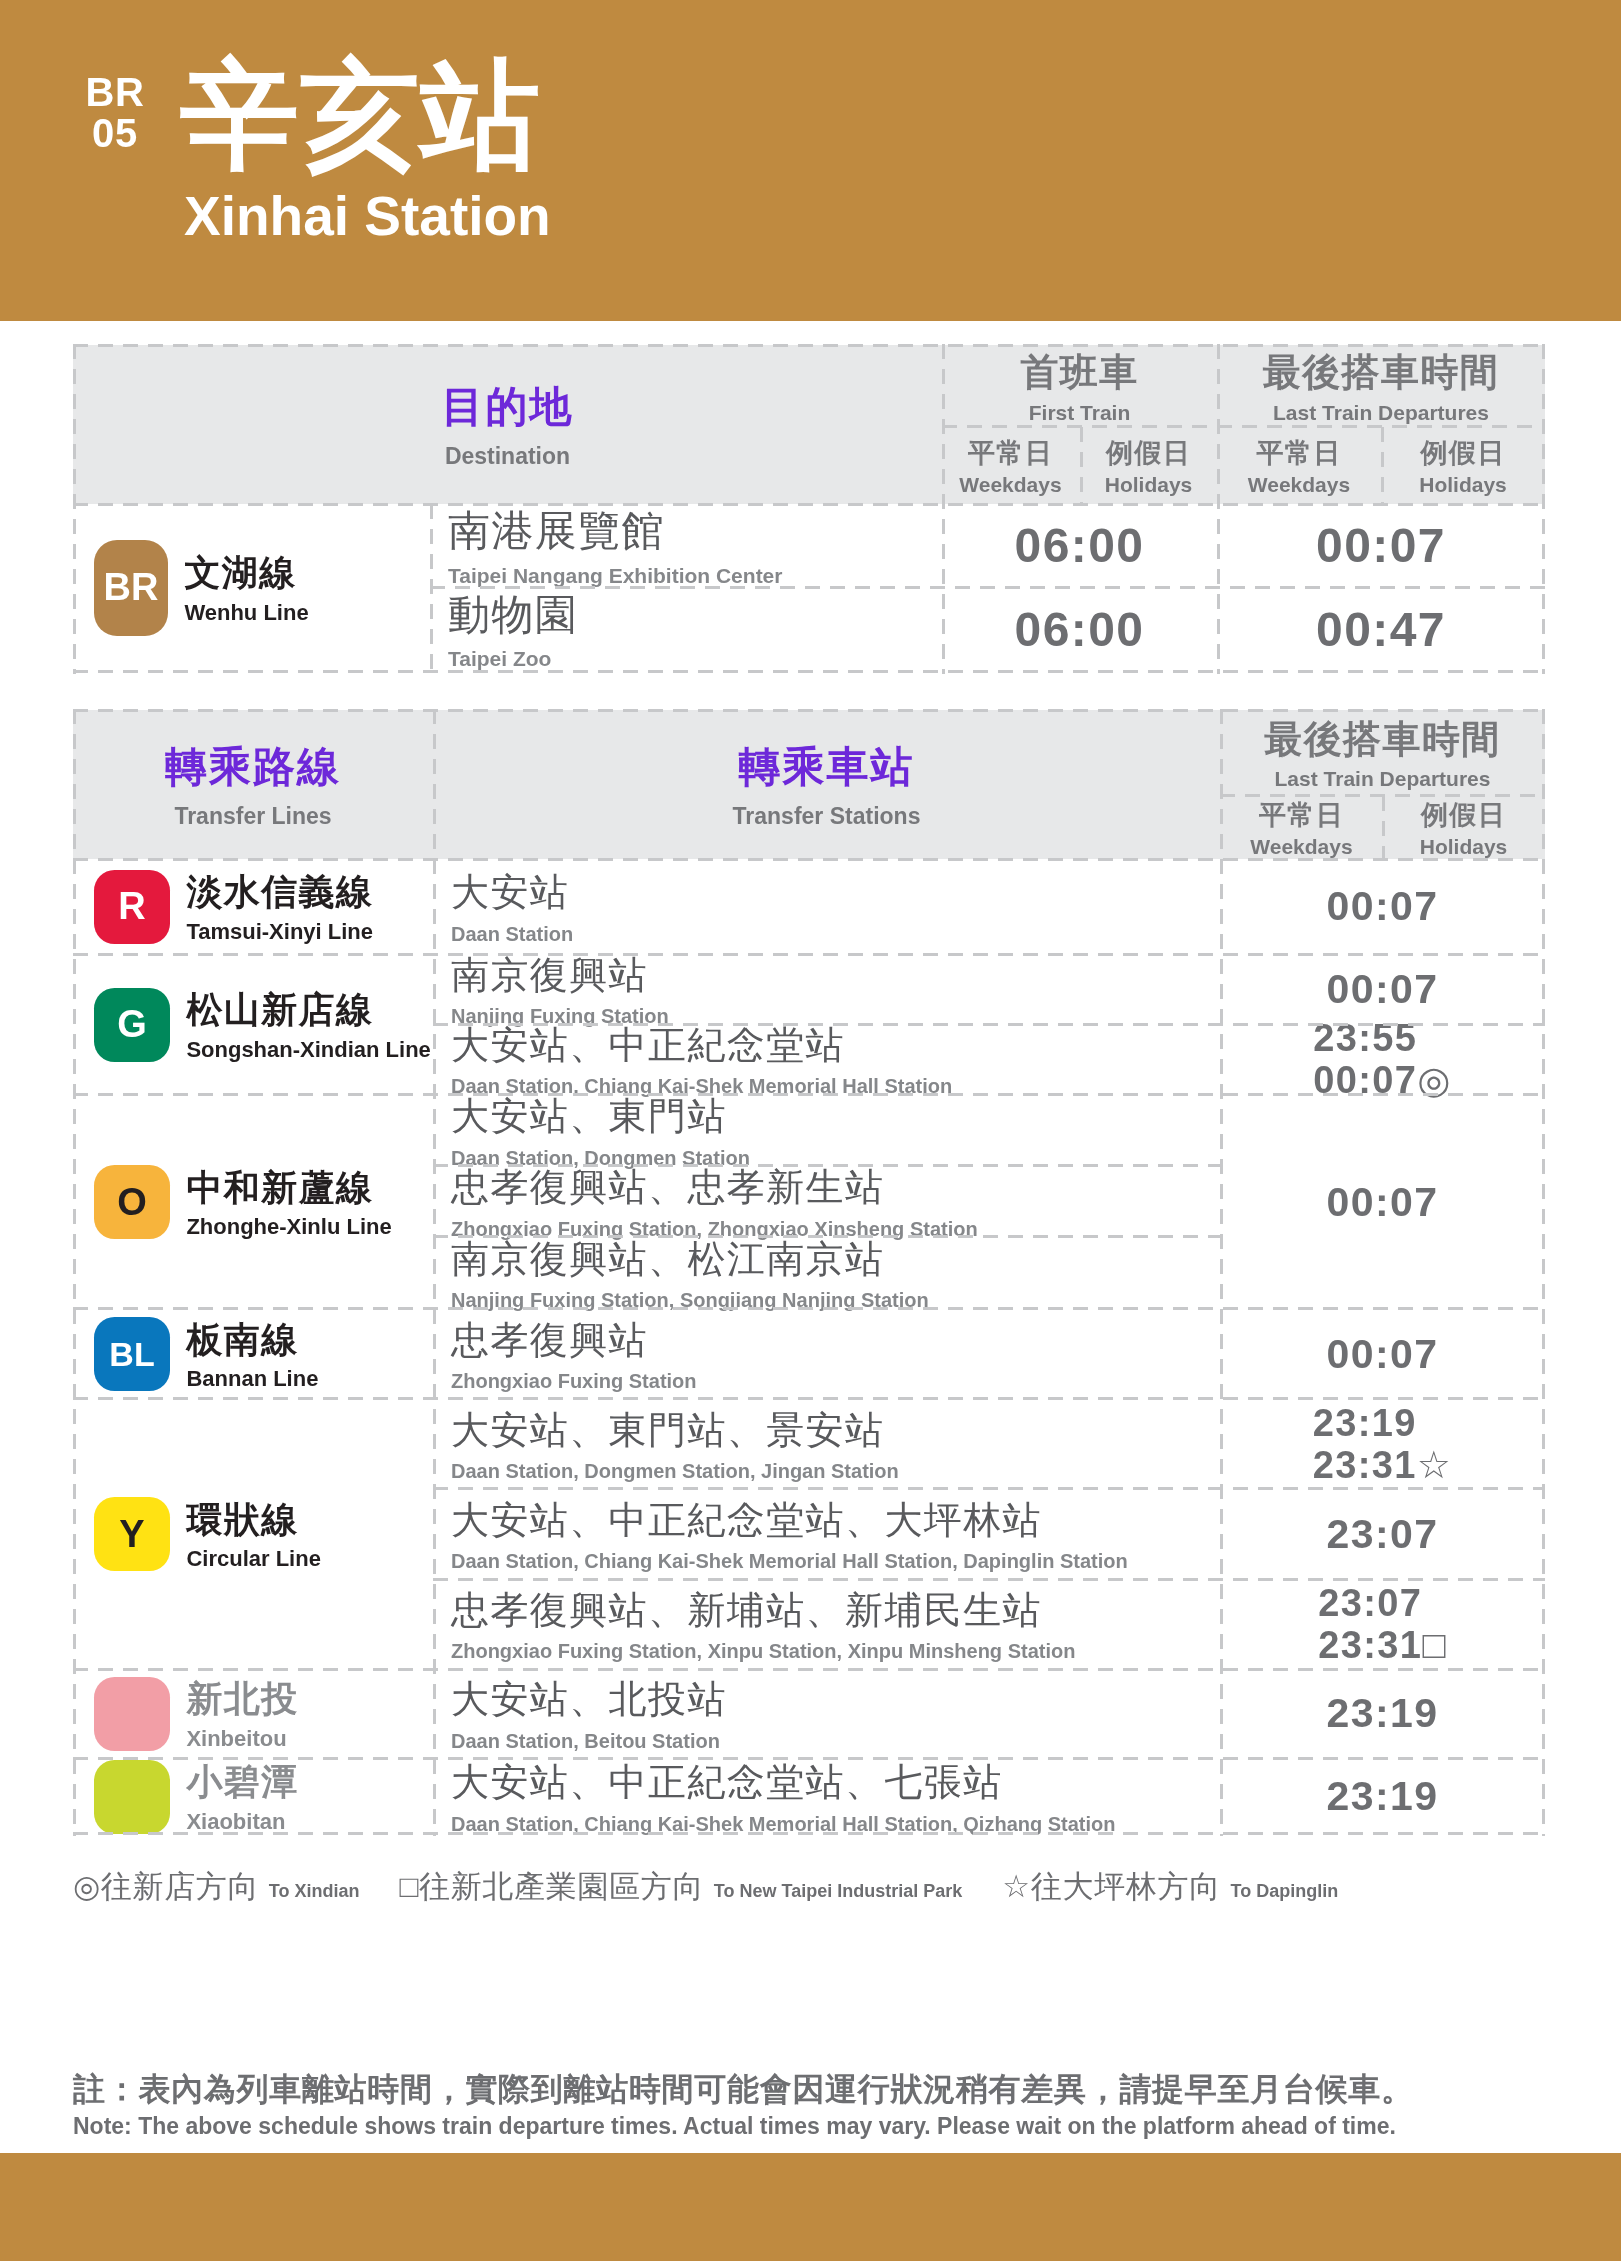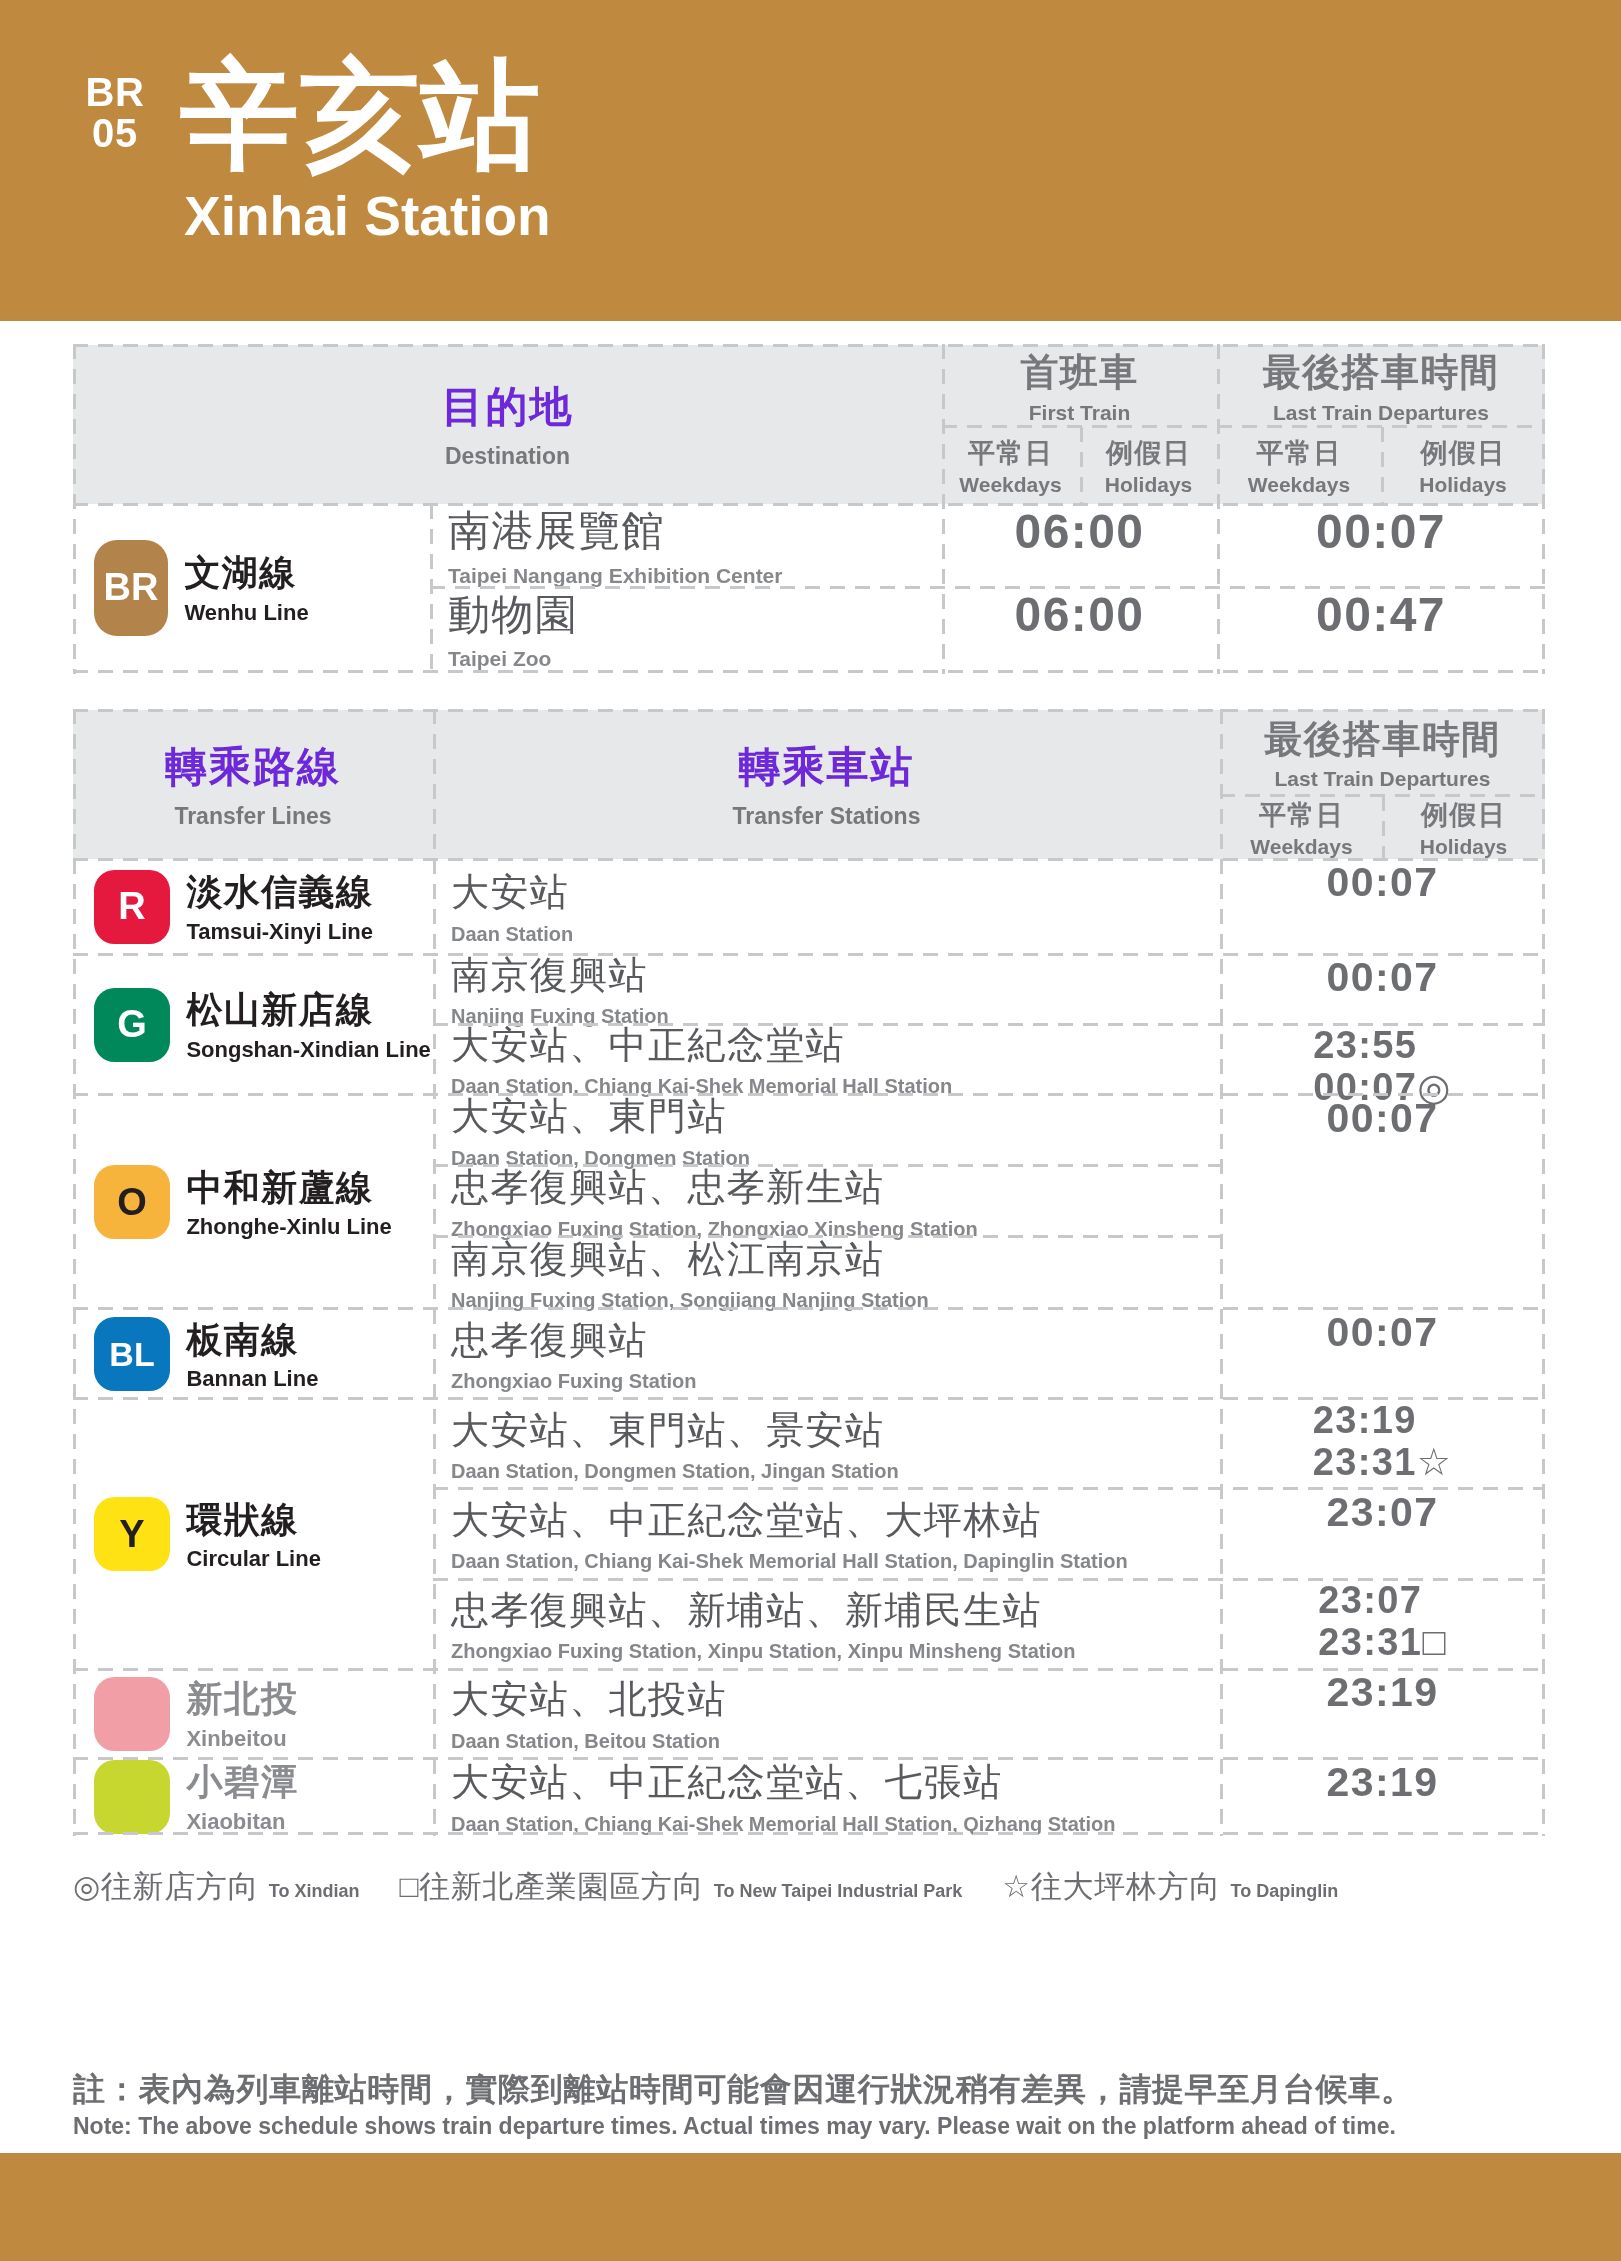--- a/index.html
+++ b/index.html
@@ -41,21 +41,21 @@
   .graylbl .line-cn,.graylbl .line-en{color:#8a8c8f;}
 
   
   .stcell{position:absolute;display:flex;flex-direction:column;justify-content:center;padding-left:18px;box-sizing:border-box;}
   .st-cn{font-size:38px;font-weight:500;color:#595a5d;letter-spacing:1.4px;white-space:nowrap;}
   .st-en{font-size:20px;font-weight:600;color:#85878a;white-space:nowrap;margin-top:4.1px;}
   .dest .st-cn{font-size:42px;}
   .dest .st-en{font-size:21px;}
 
   
-  .timecell{position:absolute;display:flex;justify-content:center;}
+  .timecell{position:absolute;display:flex;align-items:center;justify-content:center;}
   .t-lg{font-size:48px;font-weight:600;color:#6d6e71;letter-spacing:1.4px;}
   .t-md{font-size:41px;font-weight:600;color:#6d6e71;letter-spacing:1.4px;}
   .t-stack{display:flex;flex-direction:column;align-items:flex-start;}
   .t-stack .t-line{font-size:38px;font-weight:600;color:#6d6e71;letter-spacing:1.4px;line-height:42px;}
 
   
   .legend{position:absolute;left:73px;top:1866px;display:flex;align-items:flex-start;gap:40px;}
   .leg-item{display:flex;align-items:baseline;gap:9.6px;}
   .leg-cn{font-size:31px;font-weight:500;color:#6d6e71;letter-spacing:0.7px;}
   .leg-en{font-size:18px;font-weight:700;color:#6d6e71;}

